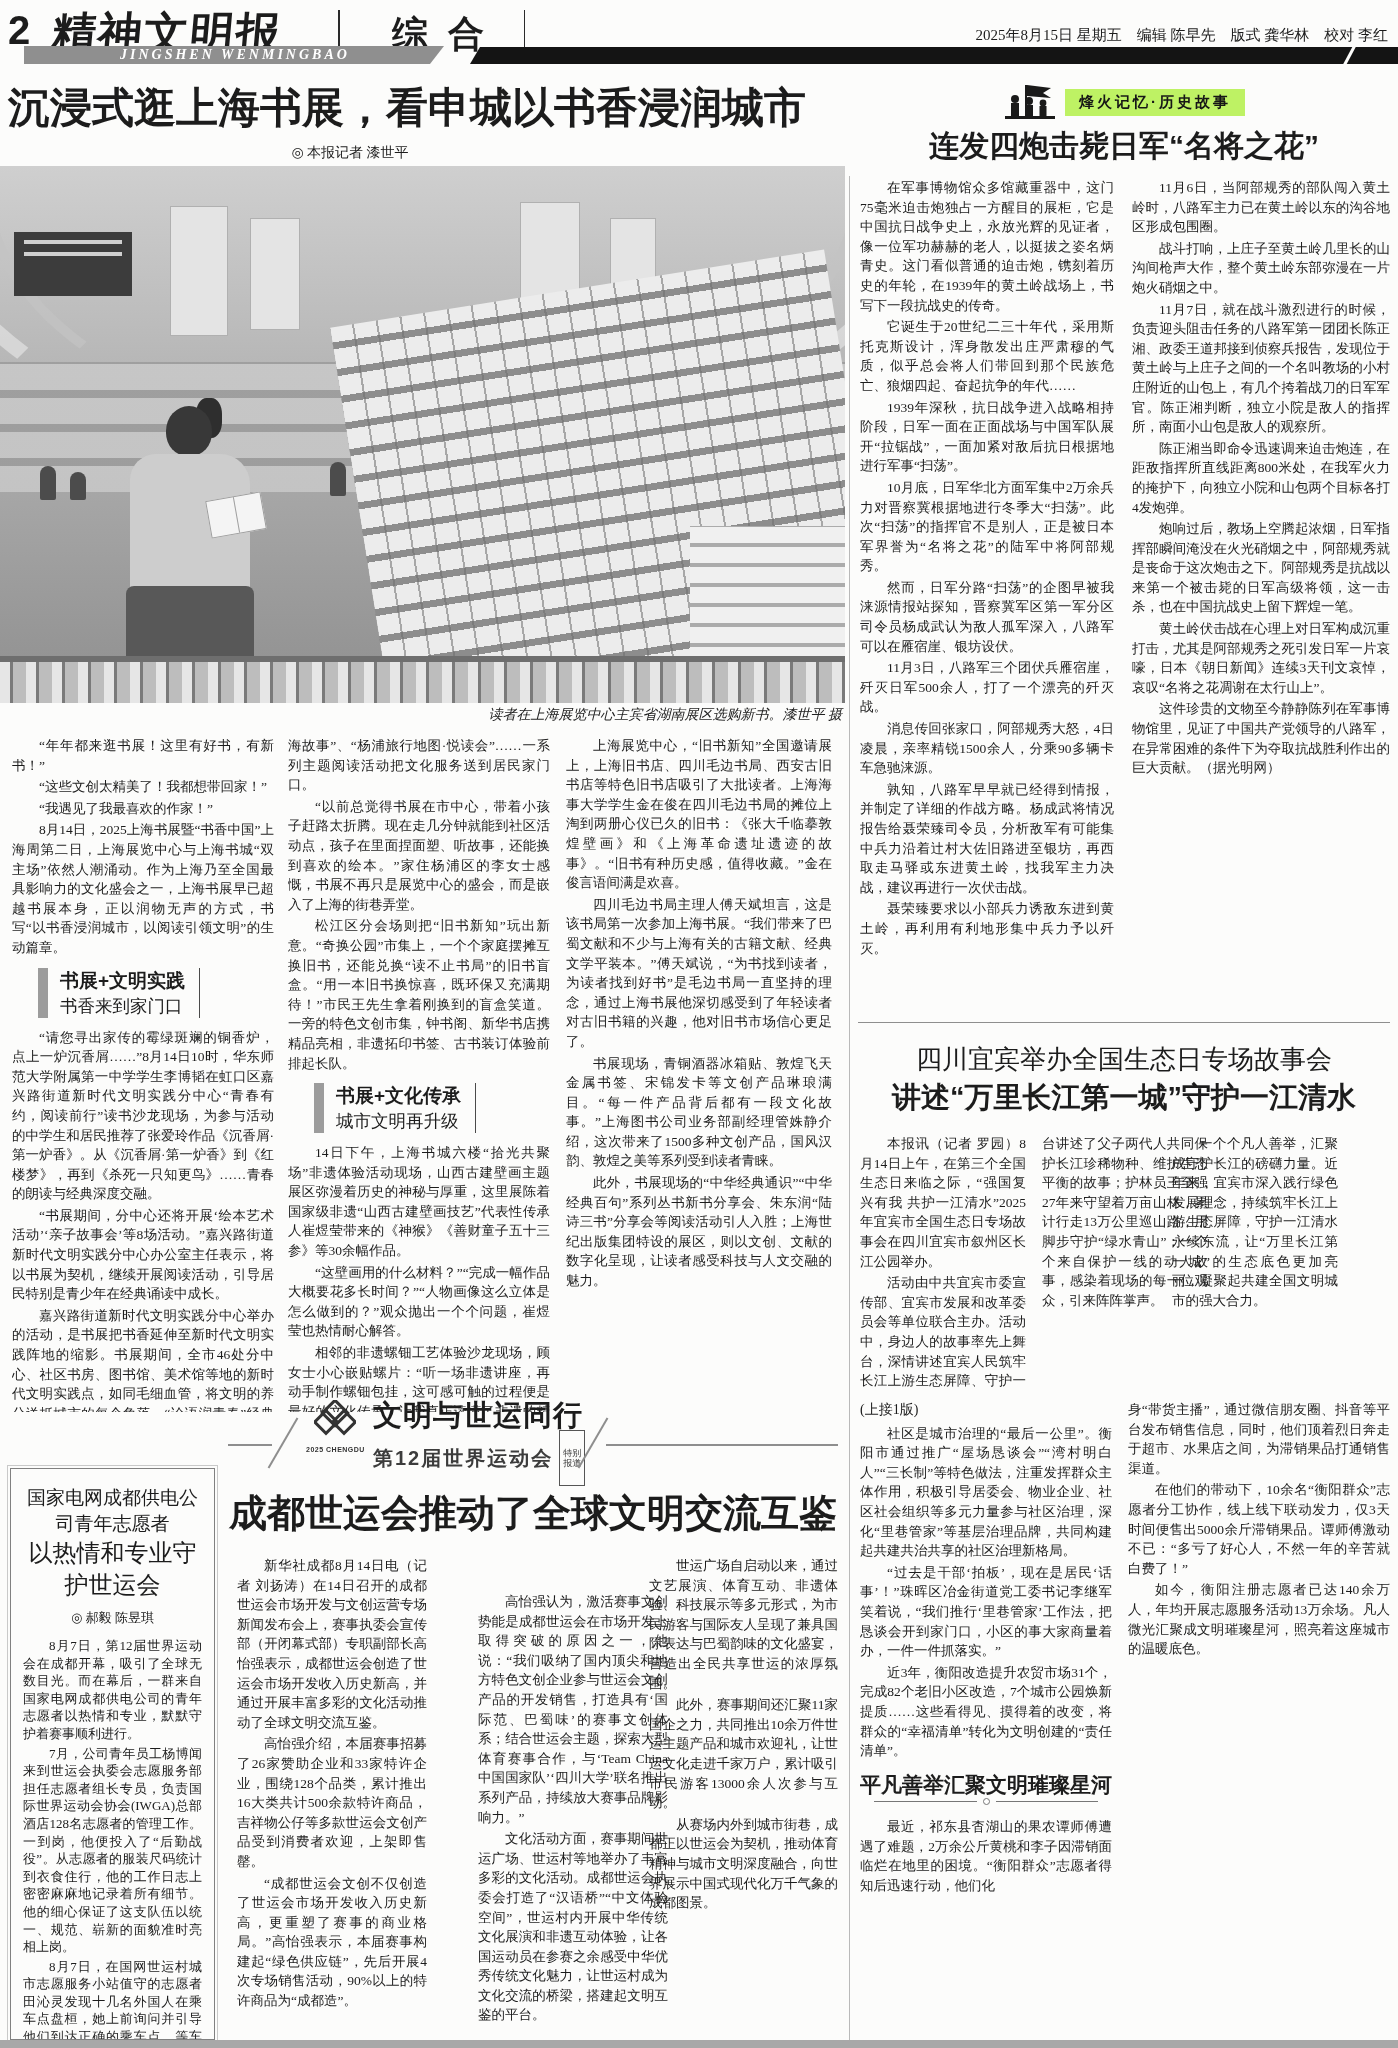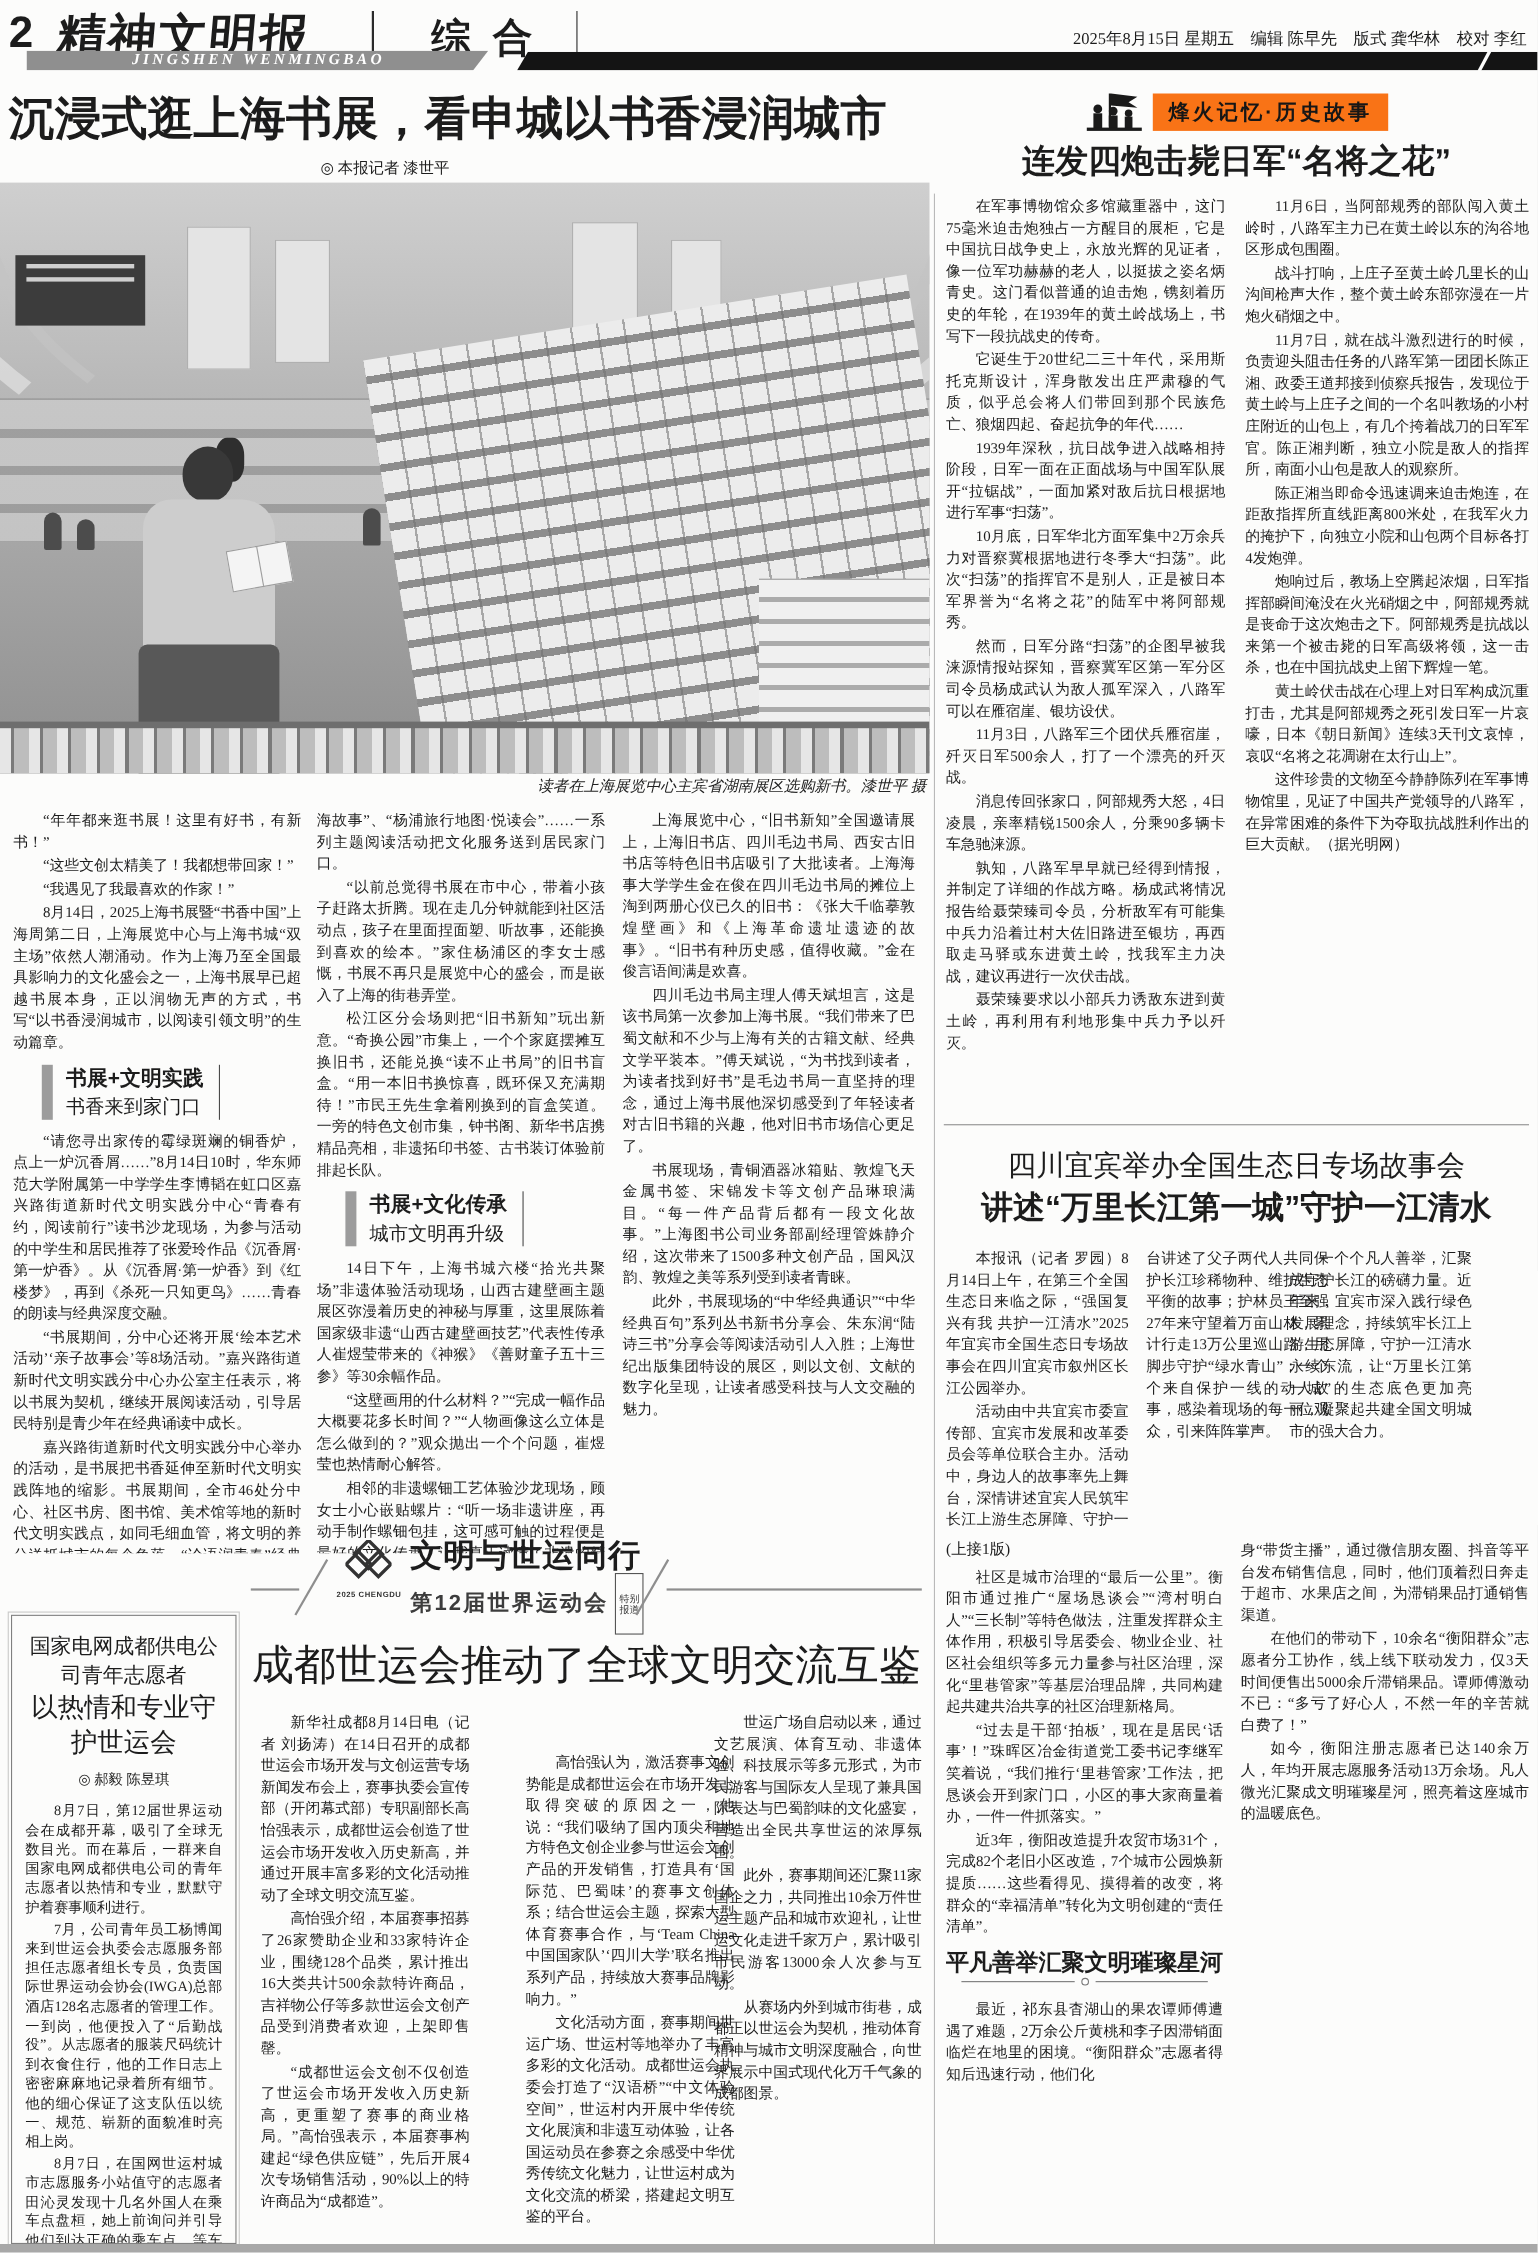--- a/index.html
+++ b/index.html
@@ -27,33 +27,33 @@
   .lead-hl{font-size:42px;font-weight:900;letter-spacing:0px;white-space:nowrap;}
   .byline{font-size:14px;text-align:center;}
   .caption{font-size:14px;font-style:italic;text-align:right;color:#222;}
   .shbox{display:flex;align-items:stretch;margin:10px 2px 10px 26px;}
   .shbar{width:10px;background:#9c9c9c;margin-right:12px;}
   .shl1{font-weight:700;font-size:19px;line-height:26px;}
   .shl2{font-size:17.5px;line-height:24px;}
   .shline{width:1px;background:#4a4a4a;margin-left:14px;}
   
   .hist-banner{display:flex;align-items:center;gap:8px;justify-content:center;}
-  .hist-label{background:#f97316;color:#161616;font-weight:900;font-size:19px;letter-spacing:3px;
+  .hist-label{background:#bef264;color:#161616;font-weight:900;font-size:15px;letter-spacing:3px;
               padding:4px 14px;}
   .hist-hl{font-size:30px;font-weight:900;text-align:center;white-space:nowrap;}
   
   .eco-h1{font-size:26px;font-weight:500;text-align:center;white-space:nowrap;}
   .eco-h2{font-size:29px;font-weight:900;text-align:center;white-space:nowrap;}
   
   .g-title{font-size:29px;font-weight:900;letter-spacing:1px;line-height:30px;}
   .g-sub{font-size:20px;font-weight:800;color:#3c3c3c;letter-spacing:2px;line-height:22px;}
   .g-tag{border:1px solid #555;font-size:9px;line-height:10px;padding:17px 3px;color:#333;
          text-align:center;margin-left:6px;}
   .g-mark{font-size:7px;font-weight:700;letter-spacing:0.5px;color:#333;text-align:center;}
-  .g-hl{font-size:38px;font-weight:400;text-align:center;white-space:nowrap;}
+  .g-hl{font-size:38px;font-weight:700;text-align:center;white-space:nowrap;}
   .slash{width:2px;background:#8e8e8e;transform:rotate(30deg);}
   
   .vbox{border:1px solid #808080;outline:1px solid #c9c9c9;outline-offset:2px;padding:16px 12px;
         overflow:hidden;}
   .v-kicker{font-size:19px;text-align:center;line-height:26px;}
   .v-hl{font-size:24px;font-weight:400;text-align:center;line-height:32px;}
   .v-byline{font-size:13px;text-align:center;margin:8px 0 10px;}
   .vbox .colbox{font-size:13px;line-height:17.6px;}
   
   .leadin{font-size:14px;margin:0 0 4px;}

